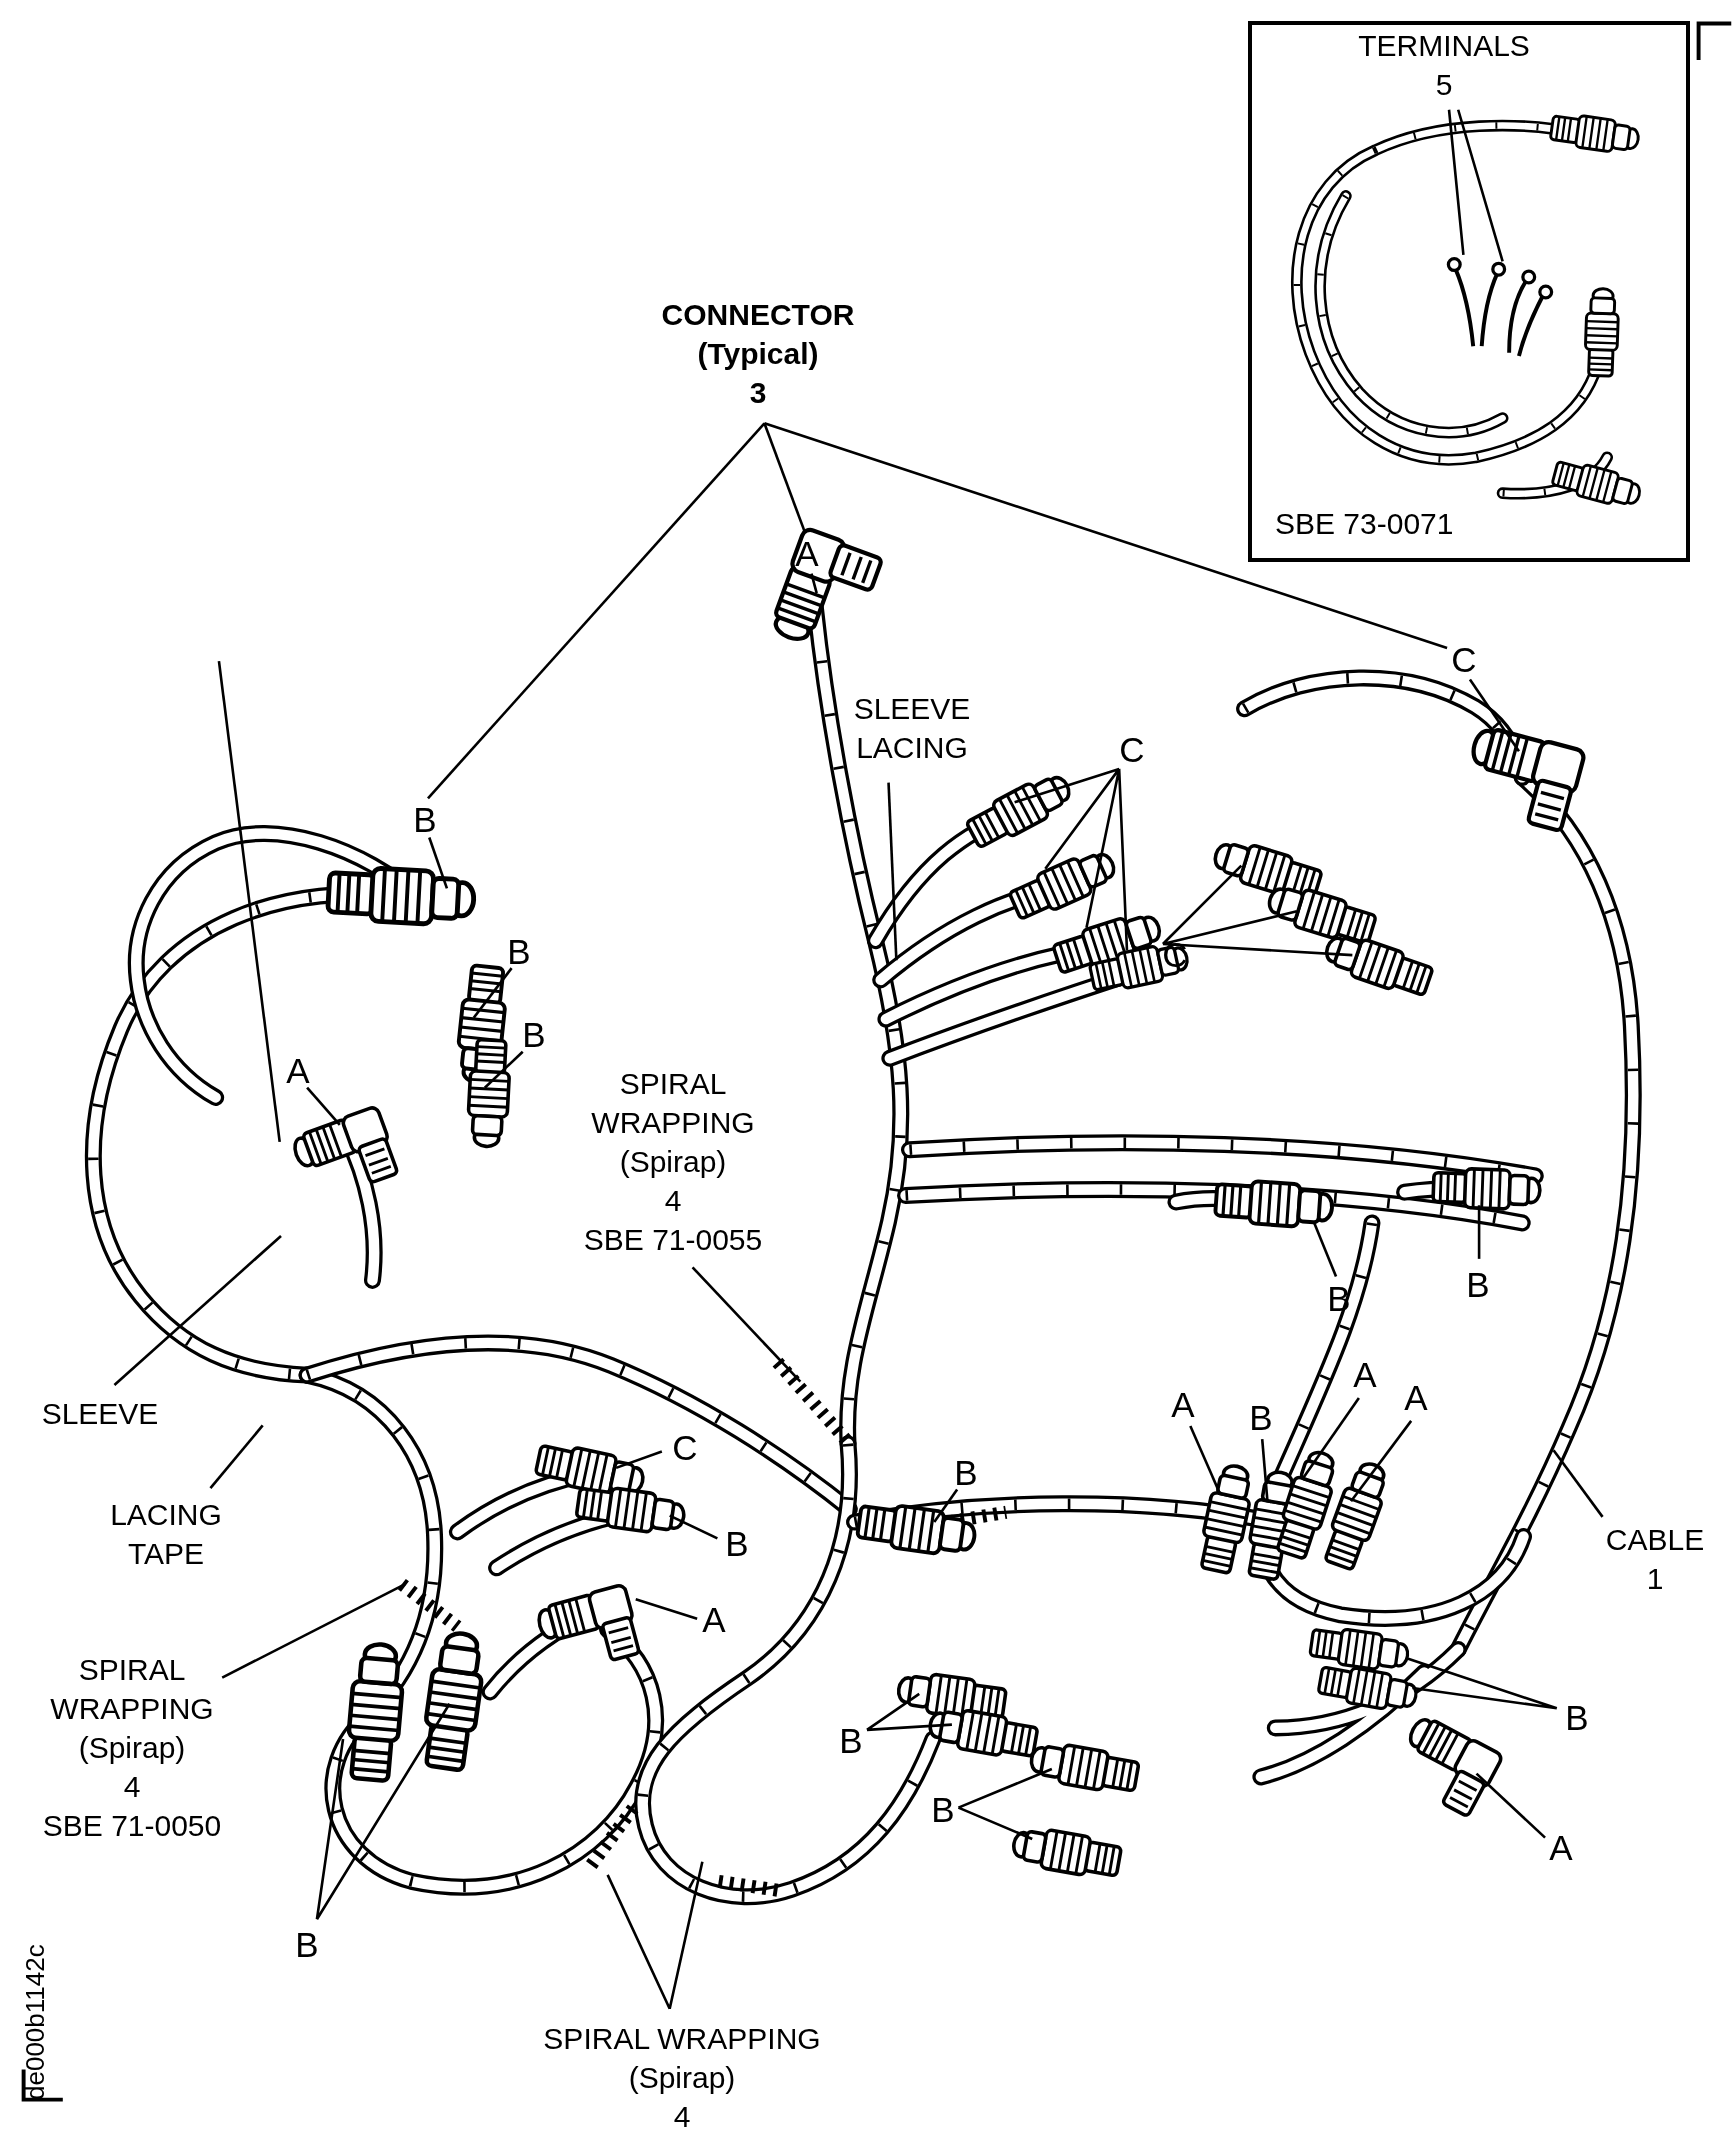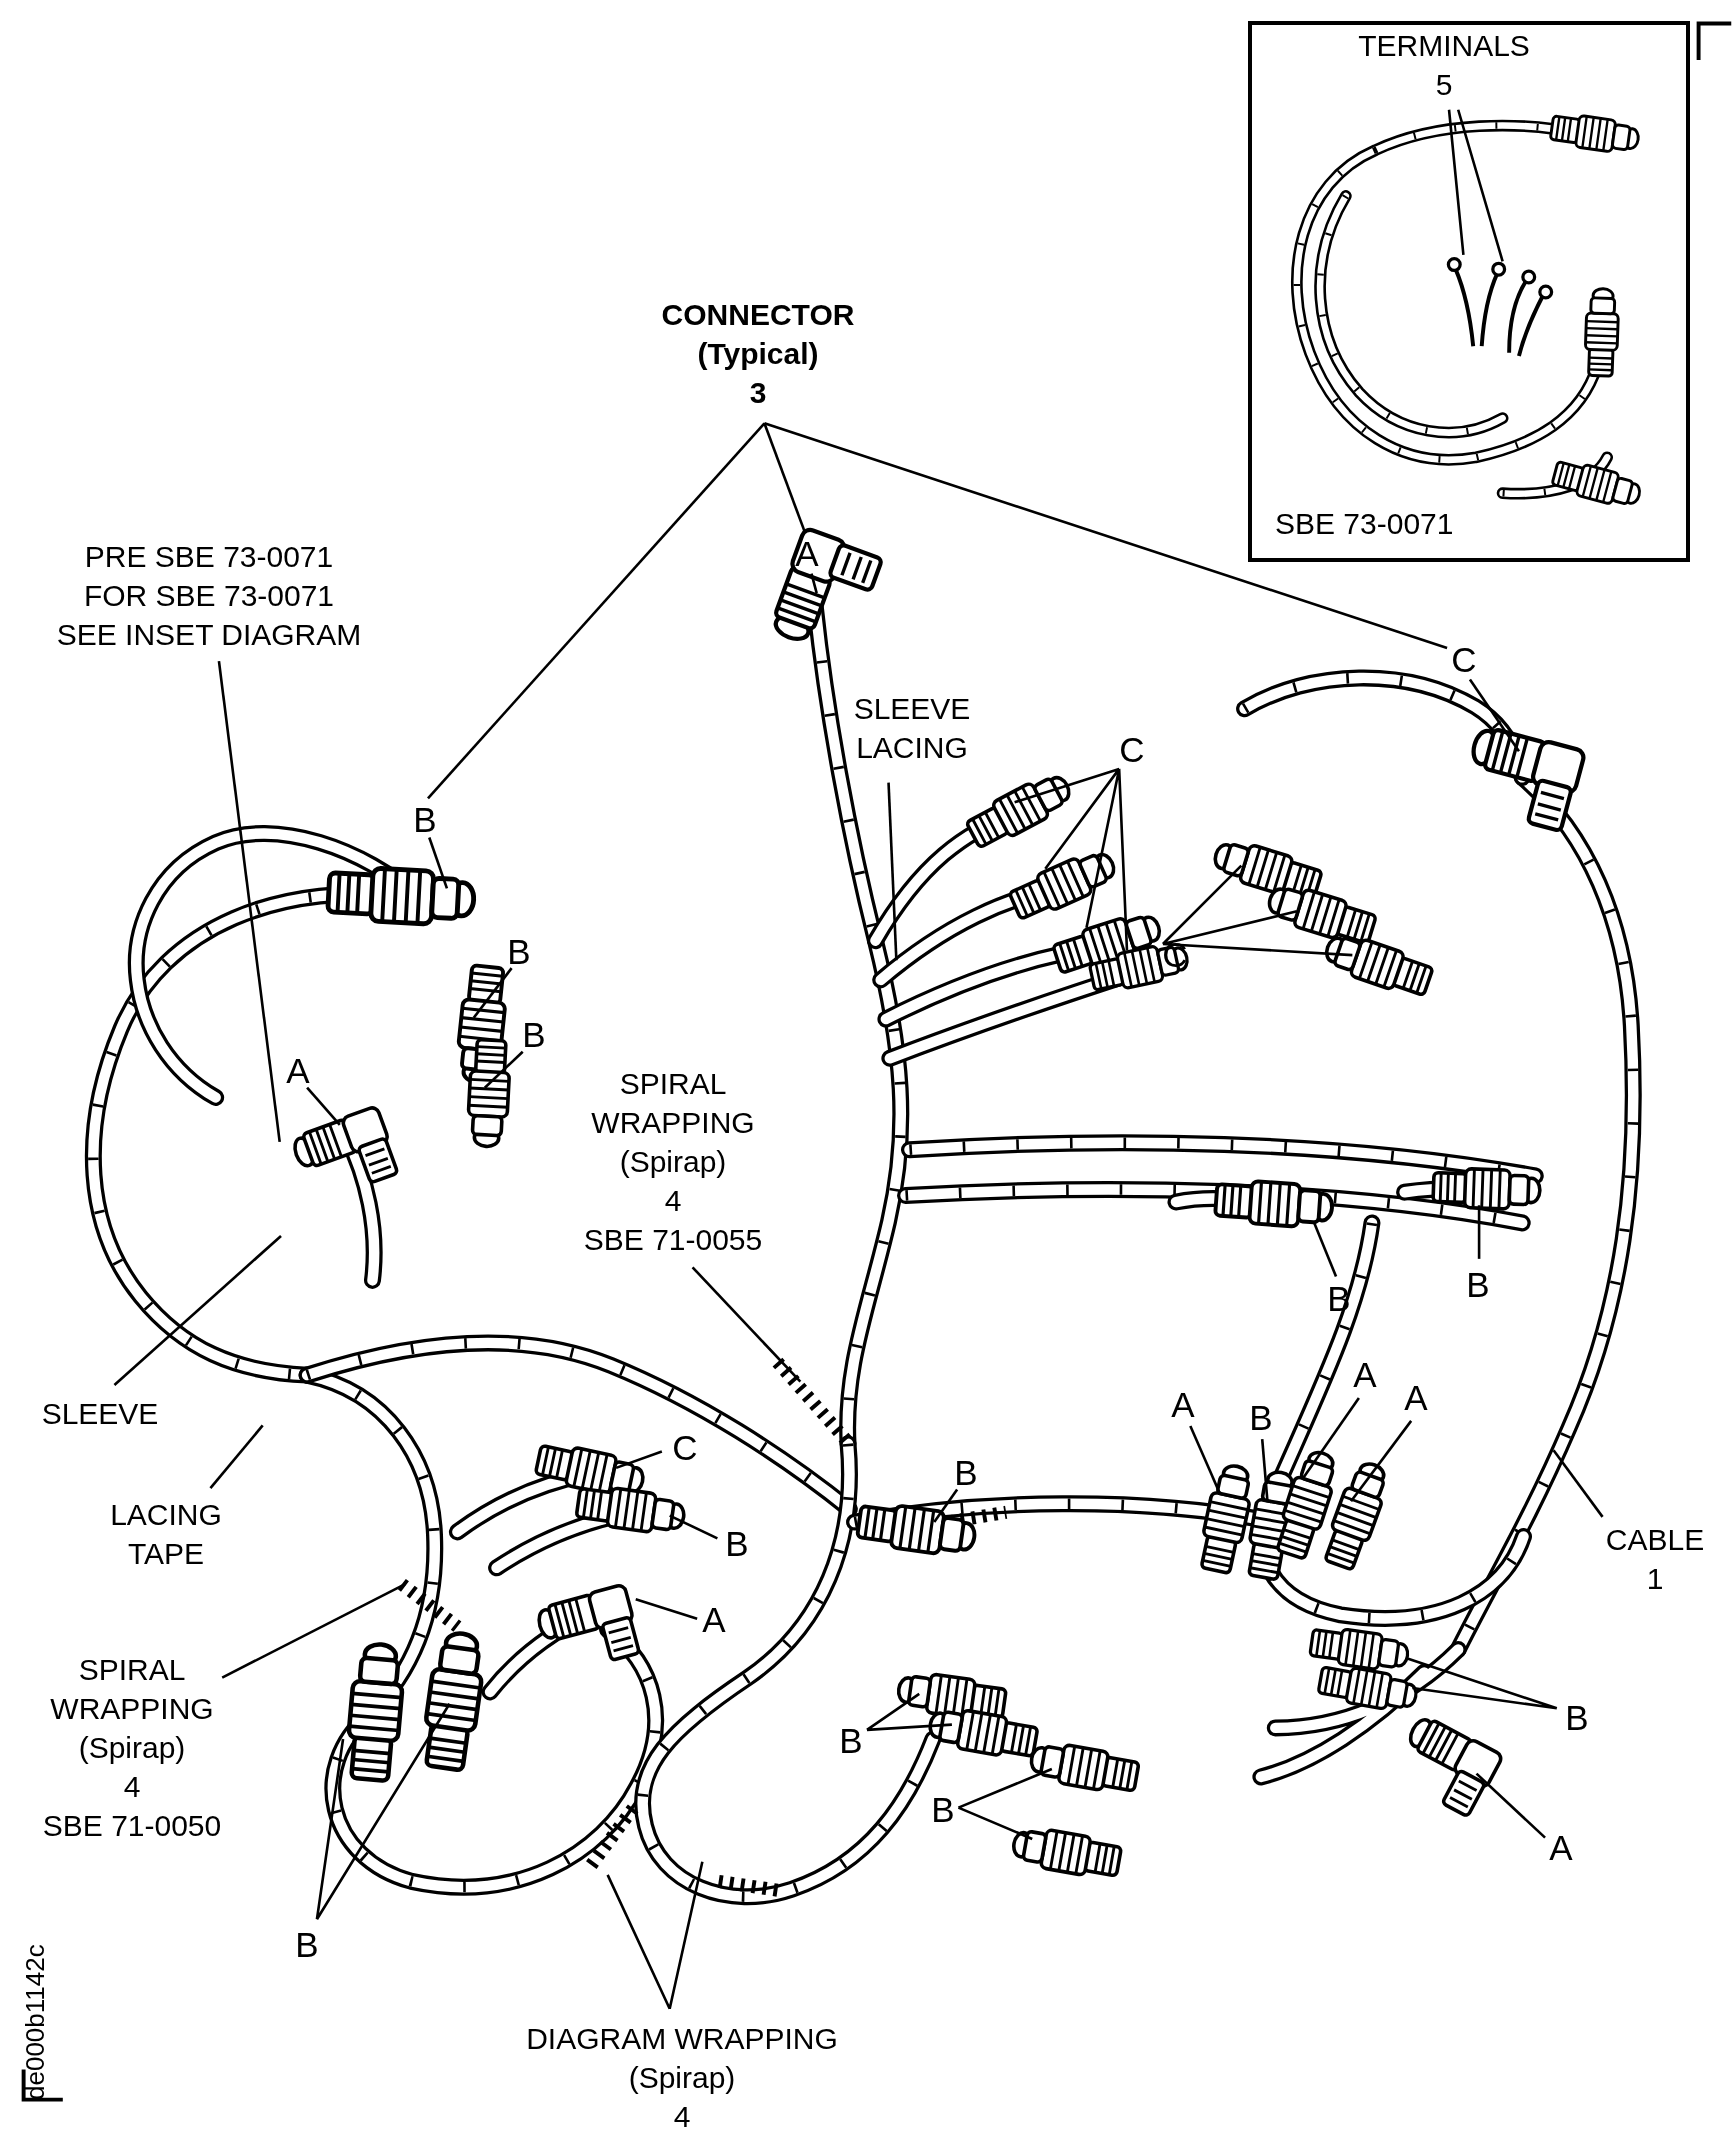--- a/index.html
+++ b/index.html
@@ -234,25 +234,20 @@
     <div>5</div>
   </div>
   <div class="cap left" style="left:1275px;top:504px;">SBE 73-0071</div>
 
   <div class="cap" style="left:758px;top:295px;font-weight:bold;">
     <div>CONNECTOR</div>
     <div>(Typical)</div>
     <div>3</div>
   </div>
 
-  <div class="cap" style="left:209px;top:537px;">
-    <div>PRE SBE 73-0071</div>
-    <div>FOR SBE 73-0071</div>
-    <div>SEE INSET DIAGRAM</div>
-  </div>
 
   <div class="cap" style="left:912px;top:689px;">
     <div>SLEEVE</div>
     <div>LACING</div>
   </div>
 
   <div class="cap" style="left:100px;top:1394px;">SLEEVE</div>
 
   <div class="cap" style="left:166px;top:1495px;">
     <div>LACING</div>
@@ -269,21 +264,21 @@
 
   <div class="cap" style="left:132px;top:1650px;">
     <div>SPIRAL</div>
     <div>WRAPPING</div>
     <div>(Spirap)</div>
     <div>4</div>
     <div>SBE 71-0050</div>
   </div>
 
   <div class="cap" style="left:682px;top:2019px;">
-    <div>DIAGRAM WRAPPING</div>
+    <div>SPIRAL WRAPPING</div>
     <div>(Spirap)</div>
     <div>4</div>
   </div>
 
   <div class="cap" style="left:1655px;top:1520px;">
     <div>CABLE</div>
     <div>1</div>
   </div>
 
   <div class="figid">de000b1142c</div>

